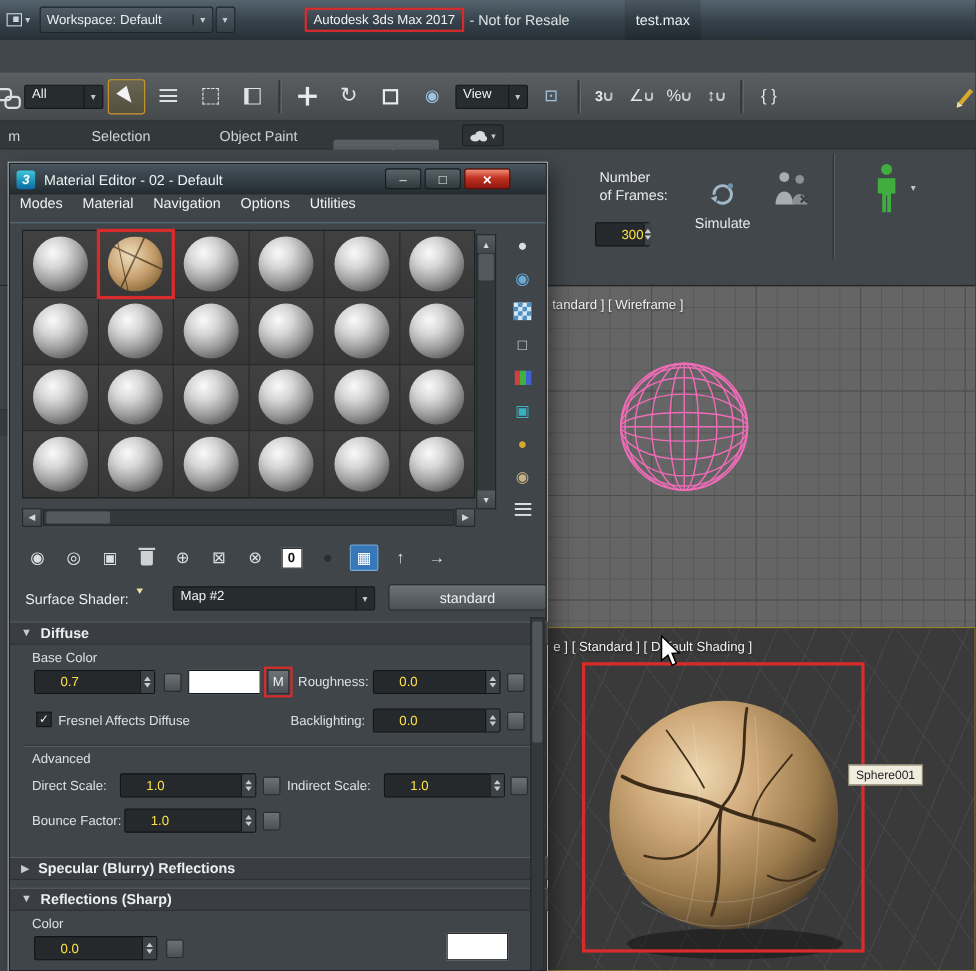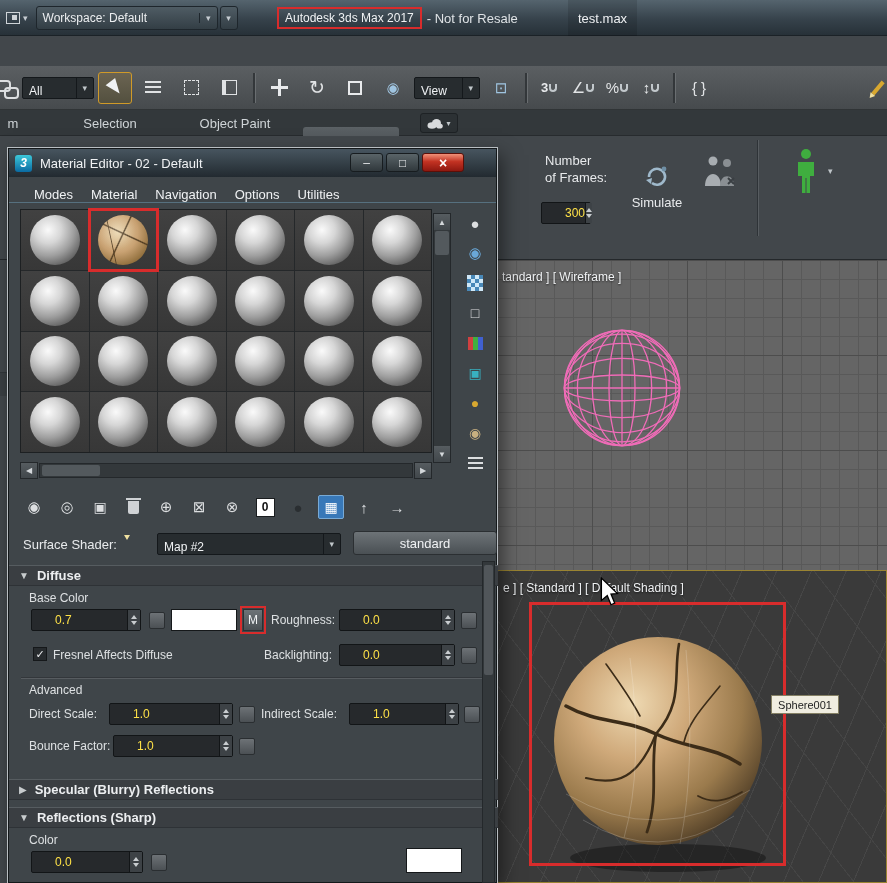--- a/index.html
+++ b/index.html
@@ -12,21 +12,21 @@
   .abs { position: absolute; }
   .txt { color:#e8eaec; font-size:13px;text-align:right; }
 
   
   .titlebar { position:absolute; left:0; top:0; width:887px; height:36px;
     background: linear-gradient(#55646e, #36424b 55%, #273138);
     border-bottom:1px solid #1b2227; display:flex; align-items:center; }
   .qa-ico { width:14px; height:12px; border:1px solid #cfd4d8; position:relative; margin:0 3px 0 6px; }
   .qa-ico::after { content:''; position:absolute; right:2px; top:2px; width:5px; height:5px; background:#cfd4d8; }
   .tb-caret { color:#c6ccd1; font-size:9px; margin-right:8px; }
-  .ws-btn { height:24px; width:182px; background:linear-gradient(#4f5c64,#333e45);
+  .ws-btn { height:24px; width:158px; background:linear-gradient(#4f5c64,#333e45);
     border:1px solid #1e262c; border-radius:3px; display:flex; align-items:center;
     color:#eceef0; font-size:12px; padding:0 6px; }
   .ws-btn .caret { margin-left:auto; border-left:1px solid #1e262c; padding-left:6px; font-size:9px; color:#c6ccd1; }
   .ws-more { height:24px; width:18px; margin-left:2px; background:linear-gradient(#4f5c64,#333e45);
     border:1px solid #1e262c; border-radius:3px; color:#c6ccd1; font-size:9px;
     display:flex; align-items:center; justify-content:center; }
   .app-title-wrap { position:absolute; left:277px; top:0; height:36px; display:flex; align-items:center; }
   .app-title-box { border:2px solid #d82c2c; padding:2px 6px; color:#f0f2f4; font-size:12px; white-space:nowrap; }
   .app-title-suffix { color:#dfe3e6; font-size:13px; margin-left:5px; white-space:nowrap; }
   .file-name { position:absolute; left:568px; top:0; height:36px; display:flex; align-items:center;
@@ -49,21 +49,21 @@
 
   
   .toolbar { position:absolute; left:0; top:66px; width:887px; height:44px;
     background:linear-gradient(#5b5f62,#464a4d); border-bottom:1px solid #303436;
     display:flex; align-items:center; gap:4px; }
   .tool-btn { width:34px; height:32px; display:flex; align-items:center; justify-content:center;
     border-radius:3px; color:#e2e4e6; flex:0 0 auto; }
   .tool-btn.active-sel { border:1px solid #d09a28; background:linear-gradient(#6b6452,#53503f); }
   .tool-sep { width:2px; height:30px; background:#33373a; box-shadow:1px 0 0 #6a6e71; margin:0 3px; flex:0 0 auto; }
   .field { background:#272c2f; border:1px solid #14181b; border-radius:2px; color:#f0f2f4;
-    font-size:12px; display:flex; align-items:flex-end; padding:0 6px; height:22px; }
+    font-size:12px; display:flex; align-items:flex-start; padding:0 6px; height:22px; }
   .field .caret { margin-left:auto; border-left:1px solid #14181b; padding-left:5px; font-size:9px; color:#c0c6ca; height:100%; display:flex; align-items:center; }
   .chain { position:relative; width:22px; height:18px; margin-left:-4px; flex:0 0 auto; }
   .chain::before, .chain::after { content:''; position:absolute; width:11px; height:8px; border:2px solid #dcdee0; border-radius:4px; }
   .chain::before { left:0; top:1px; } .chain::after { left:8px; top:8px; }
   .cursor-tri { width:0; height:0; border-left:6px solid transparent; border-right:6px solid transparent;
     border-top:15px solid #f0f2f4; transform:rotate(-38deg); }
   .bars-ico { width:16px; height:13px; background:repeating-linear-gradient(#e0e2e4 0 2px, transparent 2px 5px); }
   .dash-ico { width:15px; height:15px; border:1px dashed #e0e2e4; }
   .wc-ico { width:15px; height:15px; border:1px solid #e0e2e4; border-left:4px solid #e0e2e4; }
   .move-ico { position:relative; width:17px; height:17px; }
@@ -129,21 +129,21 @@
     background:linear-gradient(#47555f,#222a30); display:flex; align-items:center; padding:0 6px; }
   .me-appico { width:17px; height:17px; border-radius:3px; background:linear-gradient(#3cc8da,#0a6aa2);
     color:#fff; font-size:12px; font-weight:bold; font-style:italic; display:flex; align-items:center; justify-content:center; margin-right:8px; }
   .me-title { color:#f0f2f4; font-size:13px; }
   .win-btns { position:absolute; right:32px; top:4px; display:flex; gap:3px; }
   .wbtn { width:33px; height:19px; background:linear-gradient(#5a6468,#30383c); border:1px solid #171c1f;
     border-radius:3px; color:#e4e6e8; font-size:12px; display:flex; align-items:center; justify-content:center; }
   .wbtn.close { width:42px; background:linear-gradient(#f09078,#c23222 45%,#8e1810); border:1px solid #5c0f08;
     color:#fff; font-weight:bold; font-size:14px; }
   .me-menubar { position:absolute; left:0; top:28px; width:100%; height:26px; background:#3f4549;
-    border-bottom:1px solid #56707f; display:flex; align-items:flex-end; padding-left:16px; }
+    border-bottom:1px solid #56707f; display:flex; align-items:flex-start; padding-left:0; }
   .me-menu-item { color:#f0f2f4; font-size:13px; padding:0 9px; }
 
   .sample-grid { position:absolute; left:11px; top:60px; width:412px; height:244px;
     display:grid; grid-template-columns:repeat(6,1fr); grid-template-rows:repeat(4,1fr);
     gap:1px; background:#25282a; border:1px solid #1d2022; }
   .slot { background:linear-gradient(#414141,#373737); display:flex; align-items:center; justify-content:center; }
   .ball { width:50px; height:50px; border-radius:50%;
     background: radial-gradient(circle at 36% 30%, #fafafa, #d6d6d6 28%, #9e9e9e 55%, #636363 78%, #474747 95%); }
   .ball.textured { background:
       radial-gradient(circle at 36% 30%, rgba(255,255,255,.22), transparent 42%),

